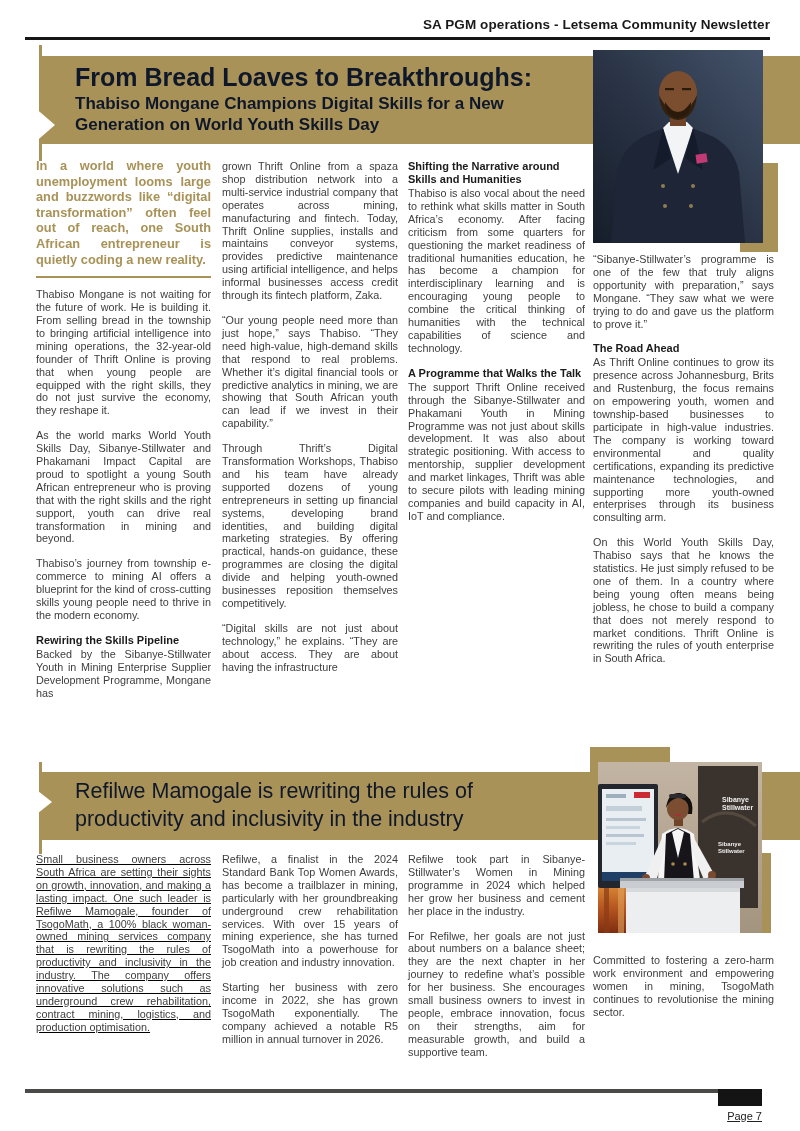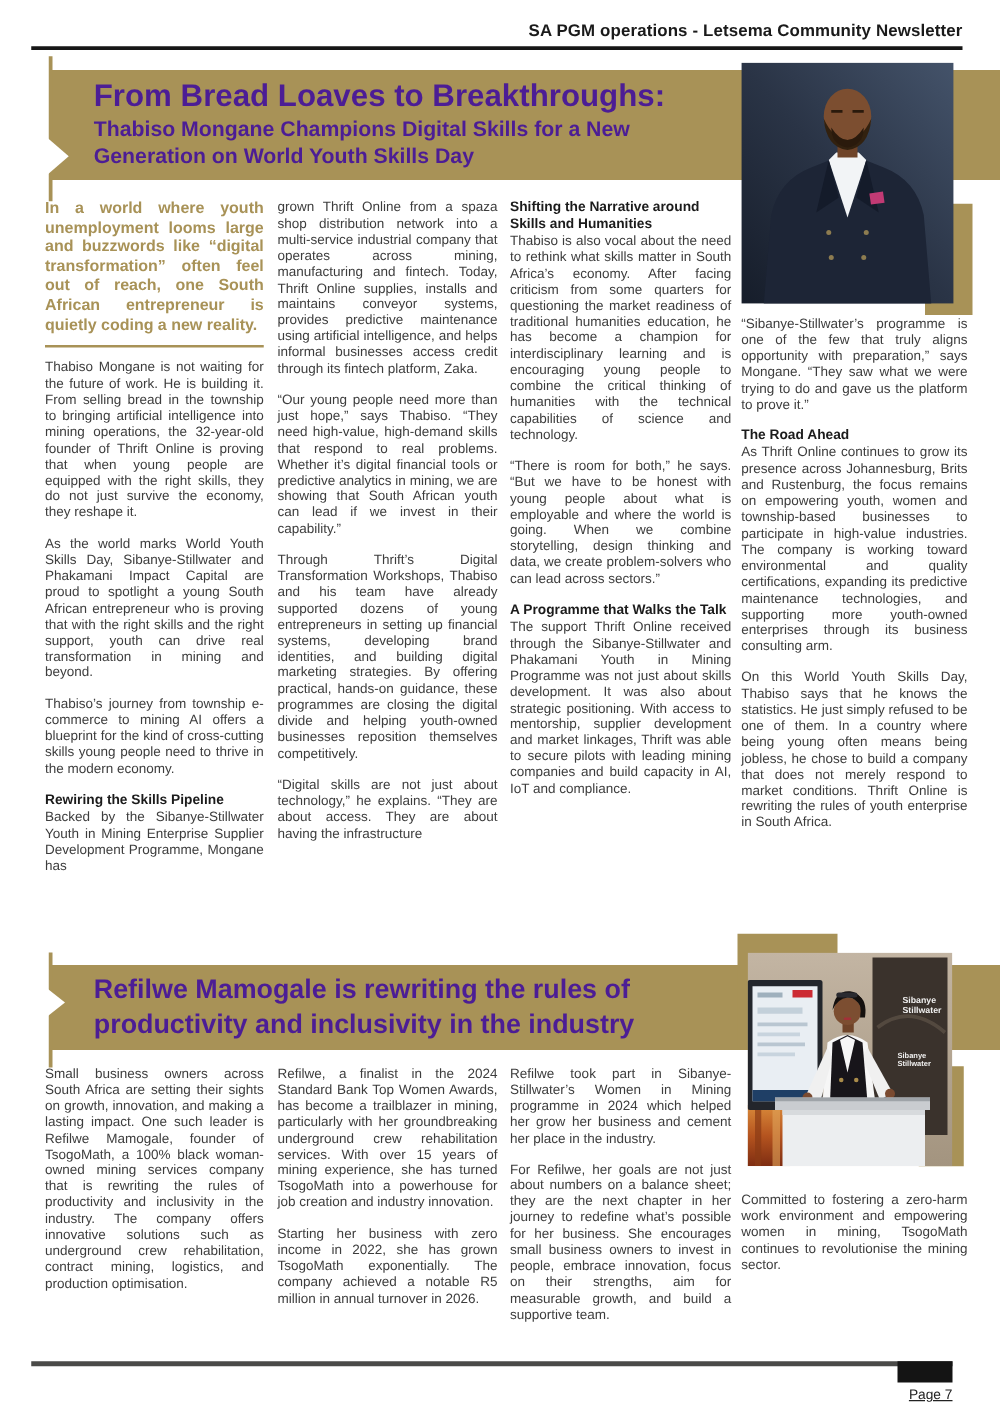--- a/index.html
+++ b/index.html
@@ -14,26 +14,26 @@
   }
 
   
   .header-title{
     position:absolute;top:17px;right:30px;font-size:13.5px;font-weight:bold;
     color:#1a1a1a;letter-spacing:.1px;
   }
   .header-rule{position:absolute;top:37px;left:25px;width:745px;height:3px;background:#161616;}
 
   
-  .band{position:absolute;left:40px;right:0;background:var(--gold);z-index:0;color:#4c1d95;}
+  .band{position:absolute;left:40px;right:0;background:var(--gold);z-index:0;color:#0f172a;}
   .band1{top:56px;height:88px;padding:7px 0 0 35px;}
   .band2{top:772px;height:68px;padding:5px 0 0 35px;}
   .band1 h1{margin:0;font-size:25px;line-height:1.16;font-weight:bold;}
   .band1 h2{margin:1px 0 4px;font-size:17px;line-height:1.25;font-weight:bold;width:460px;}
-  .band2 h1{margin:0;font-size:21.5px;line-height:1.32;font-weight:bold;width:505px;}
+  .band2 h1{margin:0;font-size:21.5px;line-height:1.32;font-weight:normal;width:505px;}
 
   .vline{position:absolute;left:39px;width:3px;background:var(--gold);z-index:2;}
   .vline1{top:45px;height:116px;}
   .vline2{top:762px;height:92px;}
 
   .chevron{position:absolute;left:33px;width:0;height:0;z-index:3;
     border-top:19px solid transparent;border-bottom:19px solid transparent;
     border-left:22px solid #ffffff;}
   .chevron1{top:106px;}
   .chevron2{top:787px;border-top-width:15px;border-bottom-width:15px;border-left-width:19px;}
@@ -49,21 +49,21 @@
   .photo1{left:593px;top:50px;width:170px;height:193px;}
   .photo2{left:598px;top:762px;width:164px;height:171px;}
   .photo svg{display:block;width:100%;height:100%;}
 
   
   .col{position:absolute;text-align:justify;}
   .col-a1-1{left:36px;top:158px;width:175px;}
   .col-a1-2{left:222px;top:160px;width:176px;}
   .col-a1-3{left:408px;top:160px;width:177px;}
   .col-a1-4{left:593px;top:253px;width:181px;}
-  .col-a2-1{left:36px;top:853px;width:175px;}
+  .col-a2-1{left:36px;top:853px;width:175px;text-decoration:underline;}
   .col-a2-2{left:222px;top:853px;width:176px;}
   .col-a2-3{left:408px;top:853px;width:177px;}
   .col-a2-4{left:593px;top:954px;width:181px;}
 
   .col p.col-para{
     font-size:10.8px;line-height:12.9px;color:var(--body);
     margin:0 0 12px;text-align:justify;
   }
   .col h3.col-heading{
     font-size:11px;line-height:13px;color:var(--heading);
@@ -147,21 +147,20 @@
     </div>
     <div class="col col-a1-2">
         <p class="col-para">grown Thrift Online from a spaza shop distribution network into a multi-service industrial company that operates across mining, manufacturing and fintech. Today, Thrift Online supplies, installs and maintains conveyor systems, provides predictive maintenance using artificial intelligence, and helps informal businesses access credit through its fintech platform, Zaka.</p>
         <p class="col-para">“Our young people need more than just hope,” says Thabiso. “They need high-value, high-demand skills that respond to real problems. Whether it’s digital financial tools or predictive analytics in mining, we are showing that South African youth can lead if we invest in their capability.”</p>
         <p class="col-para">Through Thrift’s Digital Transformation Workshops, Thabiso and his team have already supported dozens of young entrepreneurs in setting up financial systems, developing brand identities, and building digital marketing strategies. By offering practical, hands-on guidance, these programmes are closing the digital divide and helping youth-owned businesses reposition themselves competitively.</p>
         <p class="col-para">“Digital skills are not just about technology,” he explains. “They are about access. They are about having the infrastructure</p>
       </div>
     <div class="col col-a1-3">
         <h3 class="col-heading">Shifting the Narrative around Skills and Humanities</h3>
         <p class="col-para">Thabiso is also vocal about the need to rethink what skills matter in South Africa’s economy. After facing criticism from some quarters for questioning the market readiness of traditional humanities education, he has become a champion for interdisciplinary learning and is encouraging young people to combine the critical thinking of humanities with the technical capabilities of science and technology.</p>
-        <p class="col-para">“There is room for both,” he says. “But we have to be honest with young people about what is employable and where the world is going. When we combine storytelling, design thinking and data, we create problem-solvers who can lead across sectors.”</p>
         <h3 class="col-heading">A Programme that Walks the Talk</h3>
         <p class="col-para">The support Thrift Online received through the Sibanye-Stillwater and Phakamani Youth in Mining Programme was not just about skills development. It was also about strategic positioning. With access to mentorship, supplier development and market linkages, Thrift was able to secure pilots with leading mining companies and build capacity in AI, IoT and compliance.</p>
       </div>
     <div class="col col-a1-4">
         <p class="col-para">“Sibanye-Stillwater’s programme is one of the few that truly aligns opportunity with preparation,” says Mongane. “They saw what we were trying to do and gave us the platform to prove it.”</p>
         <h3 class="col-heading">The Road Ahead</h3>
         <p class="col-para">As Thrift Online continues to grow its presence across Johannesburg, Brits and Rustenburg, the focus remains on empowering youth, women and township-based businesses to participate in high-value industries. The company is working toward environmental and quality certifications, expanding its predictive maintenance technologies, and supporting more youth-owned enterprises through its business consulting arm.</p>
         <p class="col-para">On this World Youth Skills Day, Thabiso says that he knows the statistics. He just simply refused to be one of them. In a country where being young often means being jobless, he chose to build a company that does not merely respond to market conditions. Thrift Online is rewriting the rules of youth enterprise in South Africa.</p>
       </div>
   </section>

